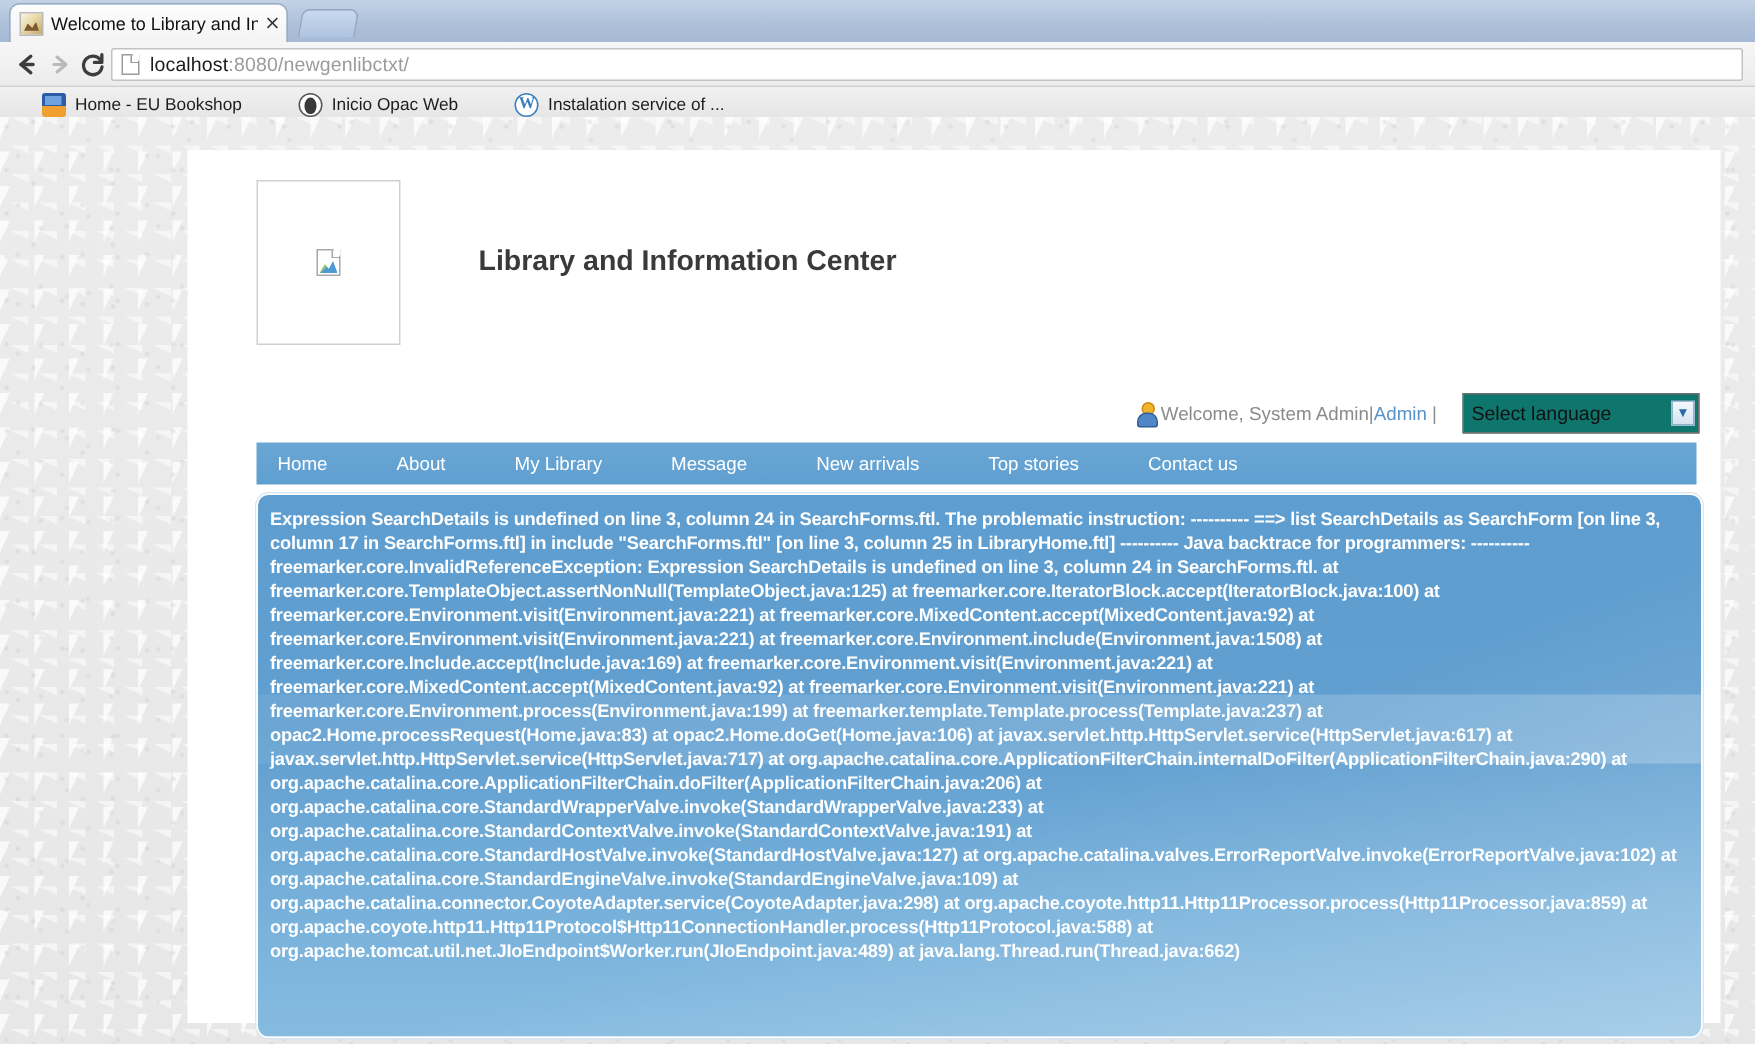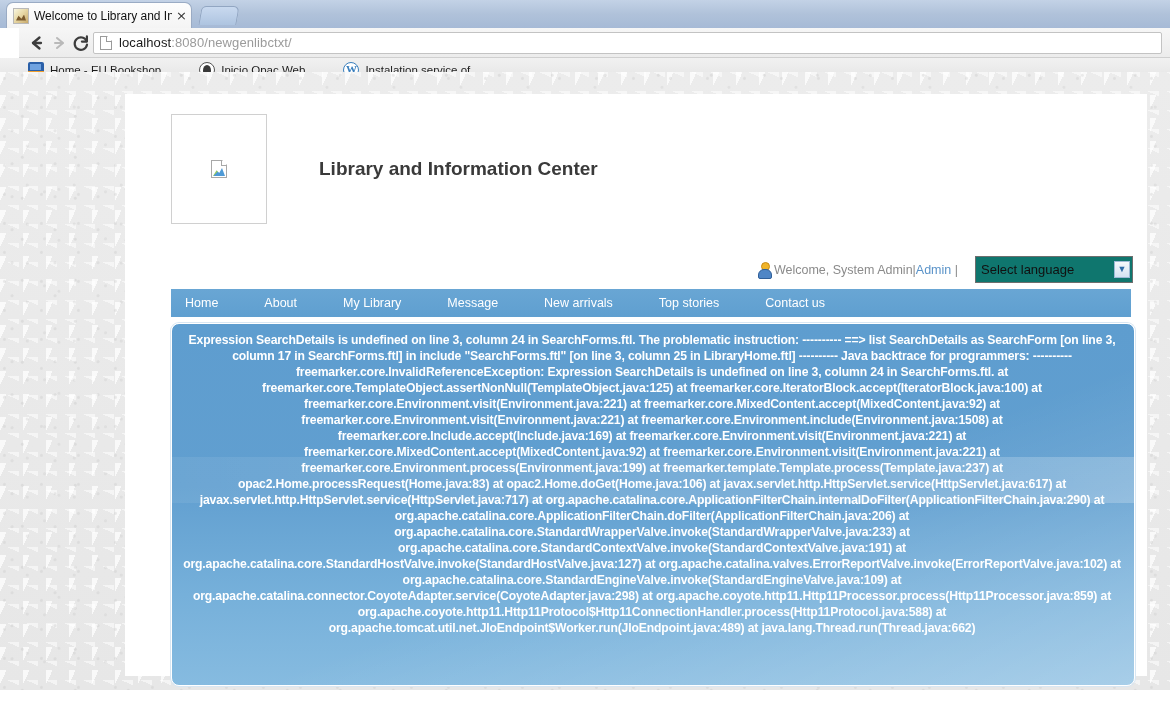--- a/index.html
+++ b/index.html
@@ -84,21 +84,20 @@
 
   
   .navbar {
     height: 30px;
     background: linear-gradient(to bottom, #f6f6f6 0%, #ececec 100%);
     border-bottom: 1px solid #cfcfcf;
     display: flex;
     align-items: center;
     padding: 8px 8px;
     gap: 2px;
-    margin-left: 19px;
   }
   .navicon { width: 20px; height: 20px; flex: 0 0 20px; position: relative; }
   .navicon svg { display: block; }
   .urlbox {
     flex: 1 1 auto;
     height: 22px;
     background: #fff;
     border: 1px solid #c3c3c3;
     border-radius: 2px;
     display: flex;
@@ -160,21 +159,21 @@
     border: 1.5px solid #3a7fbd;
     color:#3a7fbd;
     font-size: 11px; line-height: 13px; text-align: center;
     font-family: "Liberation Serif", serif;
     font-weight: bold;
   }
 
   
   .viewport {
     position: absolute;
-    left: 0; top: 72px;
+    left: 0; top: 78px;
     width: 1170px; height: 618px;
     background-color: #f0f0f0;
     background-image:
       radial-gradient(circle at 12% 22%, rgba(200,200,200,.35) 0 1px, transparent 2px),
       radial-gradient(circle at 42% 8%, rgba(190,190,190,.3) 0 1px, transparent 2px),
       radial-gradient(circle at 73% 55%, rgba(205,205,205,.35) 0 1px, transparent 2px),
       radial-gradient(circle at 28% 78%, rgba(195,195,195,.3) 0 1px, transparent 2px),
       radial-gradient(circle at 88% 30%, rgba(200,200,200,.3) 0 1px, transparent 2px),
       radial-gradient(circle at 58% 90%, rgba(198,198,198,.3) 0 1px, transparent 2px),
       linear-gradient(115deg, rgba(255,255,255,.7) 0 6px, rgba(0,0,0,.012) 6px 11px),
@@ -307,21 +306,20 @@
     height: 363px;
     border: 1px solid #ffffff;
     border-radius: 8px;
     background:
       linear-gradient(160deg, rgba(255,255,255,0) 55%, rgba(255,255,255,.28) 100%),
       linear-gradient(to bottom, #5e9dcf 0%, #619fd0 45%, #76b0da 75%, #86bbe0 100%);
     box-shadow: 0 0 0 1px #d8e6f2;
     padding: 8px 10px 6px 8px;
     overflow: hidden;
     position: relative;
-    text-align: center;
   }
   .error-panel::before{
     content:"";
     position:absolute;
     left:0; right:0; top: 133px; height: 46px;
     background: linear-gradient(to right, rgba(255,255,255,.07), rgba(255,255,255,.22));
     pointer-events:none;
   }
   .error-text {
     position: relative;

